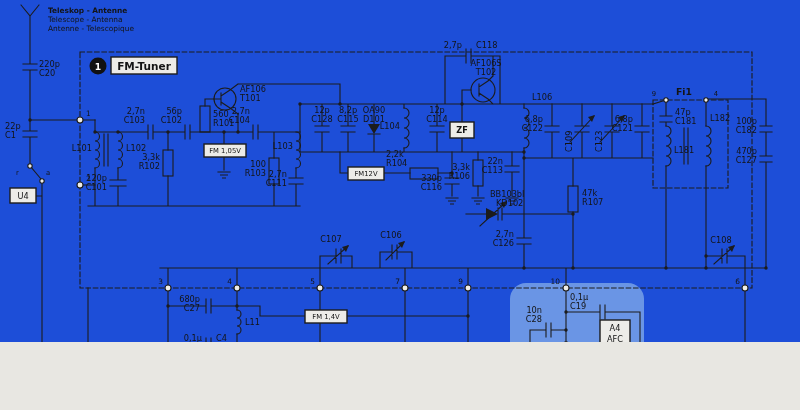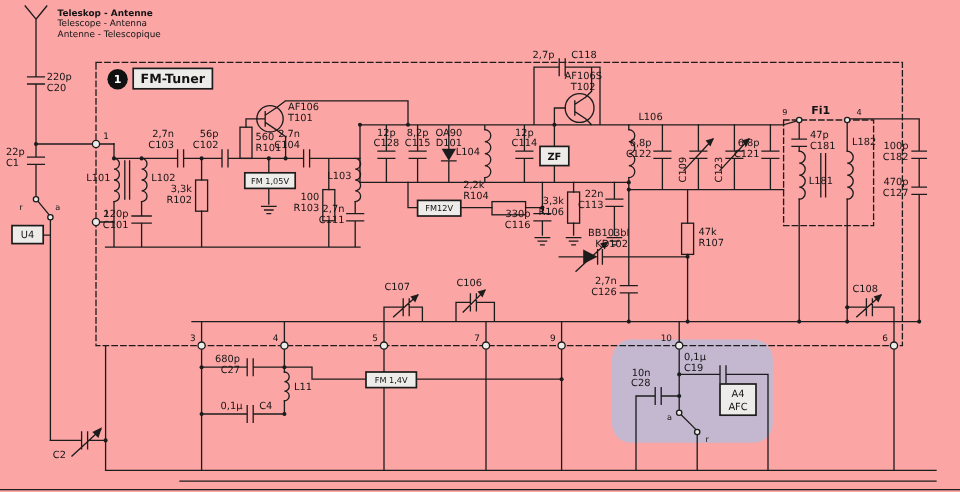--- a/index.html
+++ b/index.html
@@ -1,16 +1,16 @@
 <!DOCTYPE html>
 <html><head>
 <meta charset="utf-8">
 <style>
   html,body{margin:0;padding:0;background:#e8e7e2}
-  .stage{position:relative;width:800px;height:410px;background:#fca5a5;overflow:hidden}
+  .stage{position:relative;width:800px;height:342px;background:#1d4ed8;overflow:hidden}
   svg{display:block}
   .w{stroke:#1c1c1c;stroke-width:1.1;fill:none;stroke-linecap:square}
   .f{fill:#1c1c1c;stroke:none}
   .dash{stroke-dasharray:4.5 2.8}
   .box{fill:none;stroke:#1c1c1c;stroke-width:1.1}
   .box2{fill:#edece8;stroke:#1c1c1c;stroke-width:1.4}
   .pad{fill:#edece8}
   text{font-family:"DejaVu Sans","Liberation Sans",sans-serif;font-size:8.2px;fill:#141414;stroke:none}
   .b{font-weight:bold}.tm{text-anchor:middle}.te{text-anchor:end}
   .s7{font-size:6.8px}.s75{font-size:7.4px}.s9{font-size:9.2px}.s10{font-size:10.5px}

